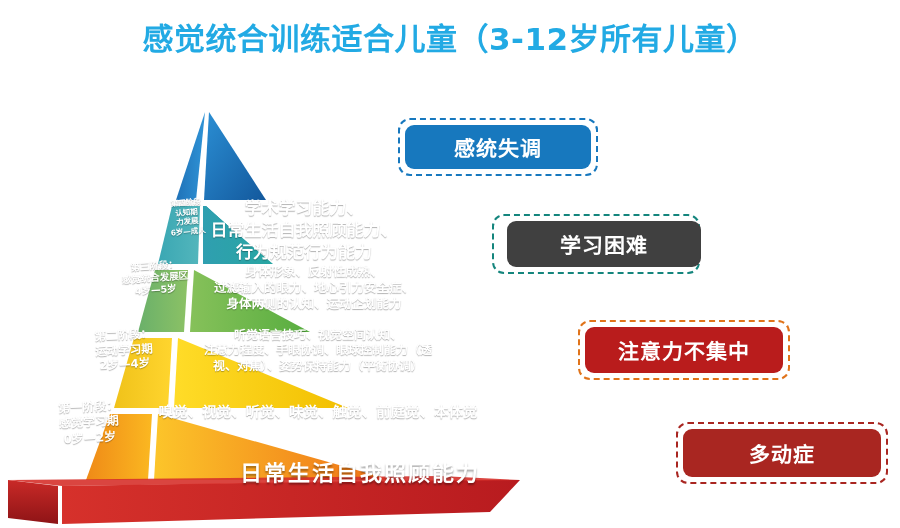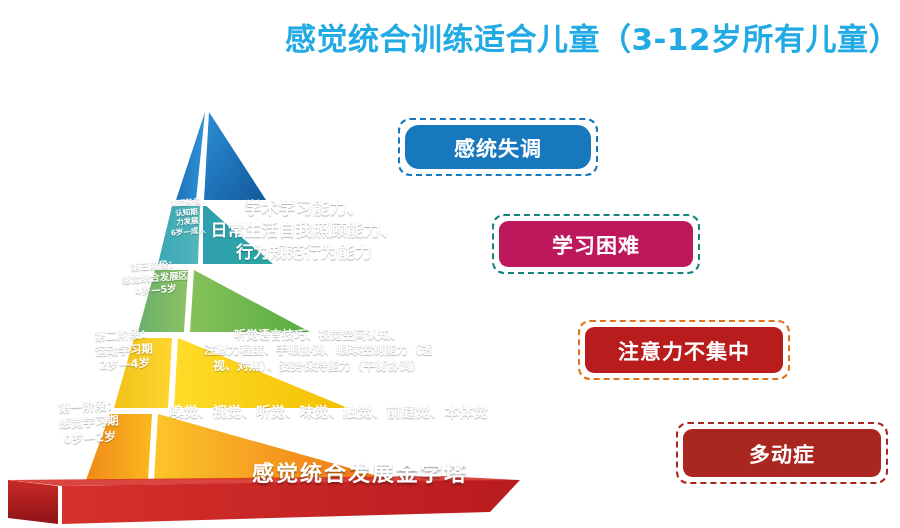--- a/index.html
+++ b/index.html
@@ -14,21 +14,21 @@
     position: relative;
     overflow: hidden;
     font-family: "DejaVu Sans", "Liberation Sans", sans-serif;
   }
 
   #page-title {
     position: absolute;
     top: 14px;
     left: 0;
     width: 900px;
-    text-align: right;
+    text-align: center;
     font-size: 31px;
     font-weight: bold;
     color: #22aae4;
     letter-spacing: 0.5px;
     white-space: nowrap;
   }
 
   #pyramid-figure {
     position: absolute;
     left: 0;
@@ -50,21 +50,21 @@
     line-height: 1.28;
     text-shadow: 0 1px 1px rgba(0,0,0,.30);
     pointer-events: none;
     white-space: pre-line;
   }
 
   
   .content-4 { left: 206px; top: 110px; width: 196px; font-size: 17px; }
   .content-3 { left: 188px; top: 176px; width: 252px; font-size: 12.5px; }
   .content-2 { left: 168px; top: 240px; width: 300px; font-size: 12px; }
-  .content-1 { left: 148px; top: 315px; width: 340px; font-size: 14.5px; text-align: right; }
+  .content-1 { left: 148px; top: 315px; width: 340px; font-size: 14.5px; }
 
   
   .side-4 {
     left: 150px; top: 110px; width: 74px; font-size: 7.5px;
     transform: rotate(-5deg); transform-origin: 50% 50%;
   }
   .side-3 {
     left: 108px; top: 172px; width: 94px; font-size: 9.5px;
     transform: rotate(-4deg); transform-origin: 50% 50%;
   }
@@ -197,42 +197,45 @@
 认知期
 力发展
 6岁—成人</div>
   <div class="tier-text content-4">学术学习能力、
 日常生活自我照顾能力、
 行为规范行为能力</div>
 
   <div class="tier-text side-3">第三阶段：
 感觉统合发展区
 4岁—5岁</div>
+  <div class="tier-text content-3">身体形象、反射性成熟、
+过滤输入的眼力、地心引力安全症、
+身体两侧的认知、运动企划能力</div>
 
   <div class="tier-text side-2">第二阶段：
 运动学习期
 2岁—4岁</div>
   <div class="tier-text content-2">听觉语言技巧、视觉空间认知、
 注意力程度、手眼协调、眼球控制能力（透
 视、对焦）、姿势保持能力（平衡协调）</div>
 
   <div class="tier-text side-1">第一阶段：
 感觉学习期
 0岁—2岁</div>
   <div class="tier-text content-1">嗅觉、视觉、听觉、味觉、触觉、前庭觉、本体觉</div>
 
-  <div class="tier-text base-text">感觉统合发展金字塔</div>
+  <div class="tier-text base-text">日常生活自我照顾能力</div>
 </div>
 
 <div class="callout" id="callout-0" style="border-color: rgb(23, 120, 190);">
-  <div class="callout-inner" style="background: rgb(23, 120, 190); border-radius: 14px;">感统失调</div>
+  <div class="callout-inner" style="background: rgb(23, 120, 190);">感统失调</div>
 </div>
 
 <div class="callout" id="callout-1" style="border-color: rgb(20, 133, 125);">
-  <div class="callout-inner" style="background: #be185d;">学习困难</div>
+  <div class="callout-inner" style="background: #404040; margin-left: 8px;">学习困难</div>
 </div>
 
 <div class="callout" id="callout-2" style="border-color: rgb(224, 115, 26);">
   <div class="callout-inner" style="background: #b91c1c;">注意力不集中</div>
 </div>
 
 <div class="callout" id="callout-3" style="border-color: rgb(169, 38, 33);">
   <div class="callout-inner" style="background: rgb(169, 38, 33); font-family: Liberation Mono, monospace;">多动症</div>
 </div>
 

